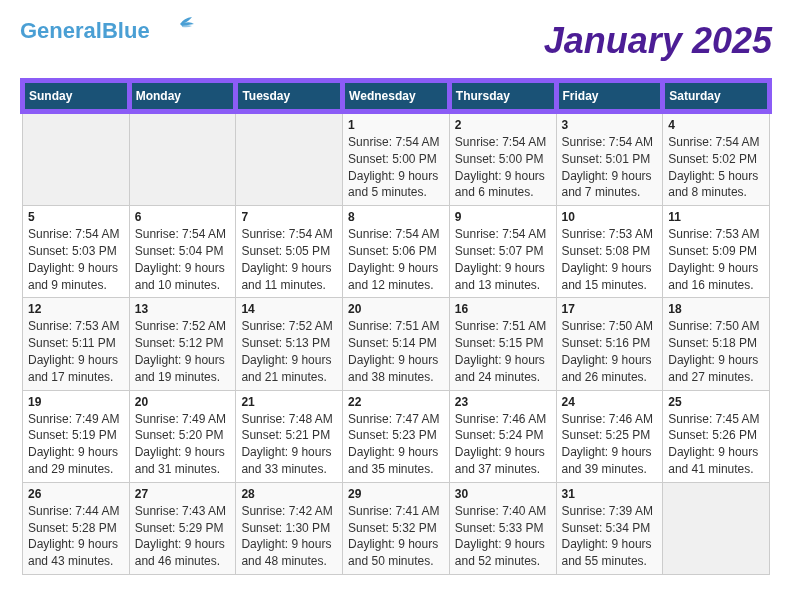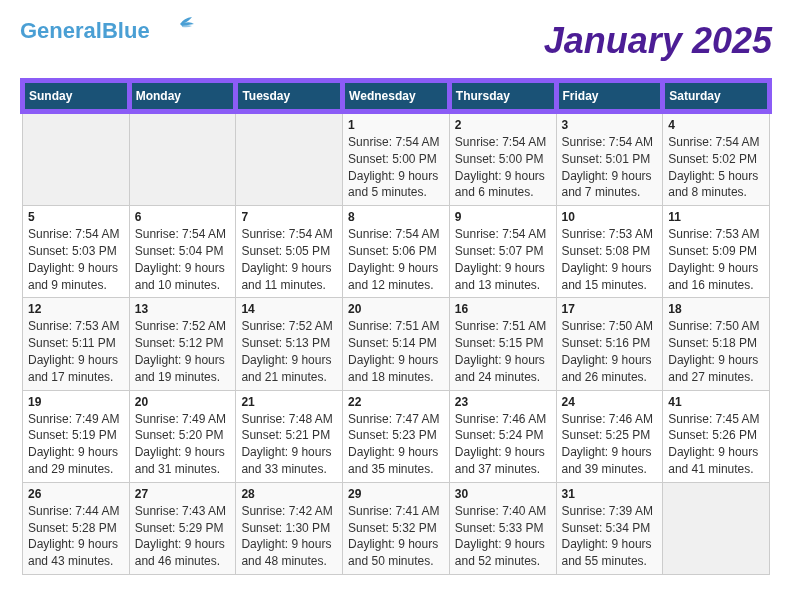--- a/index.html
+++ b/index.html
@@ -238,21 +238,21 @@
           <span>Sunrise: 7:52 AM</span><br>
           <span>Sunset: 5:13 PM</span><br>
           <span>Daylight: 9 hours and 21 minutes.</span>
         </div>
       </td>
         <td>
         <span class="day-num">20</span>
         <div class="cell-content">
           <span>Sunrise: 7:51 AM</span><br>
           <span>Sunset: 5:14 PM</span><br>
-          <span>Daylight: 9 hours and 18 minutes.</span>
+          <span>Daylight: 9 hours and 38 minutes.</span>
         </div>
       </td>
         <td>
         <span class="day-num">16</span>
         <div class="cell-content">
           <span>Sunrise: 7:51 AM</span><br>
           <span>Sunset: 5:15 PM</span><br>
           <span>Daylight: 9 hours and 24 minutes.</span>
         </div>
       </td>
@@ -316,21 +316,21 @@
       </td>
         <td>
         <span class="day-num">24</span>
         <div class="cell-content">
           <span>Sunrise: 7:46 AM</span><br>
           <span>Sunset: 5:25 PM</span><br>
           <span>Daylight: 9 hours and 39 minutes.</span>
         </div>
       </td>
         <td>
-        <span class="day-num">41</span>
+        <span class="day-num">25</span>
         <div class="cell-content">
           <span>Sunrise: 7:45 AM</span><br>
           <span>Sunset: 5:26 PM</span><br>
           <span>Daylight: 9 hours and 41 minutes.</span>
         </div>
       </td>
       </tr>
       <tr>
         <td>
         <span class="day-num">26</span>

